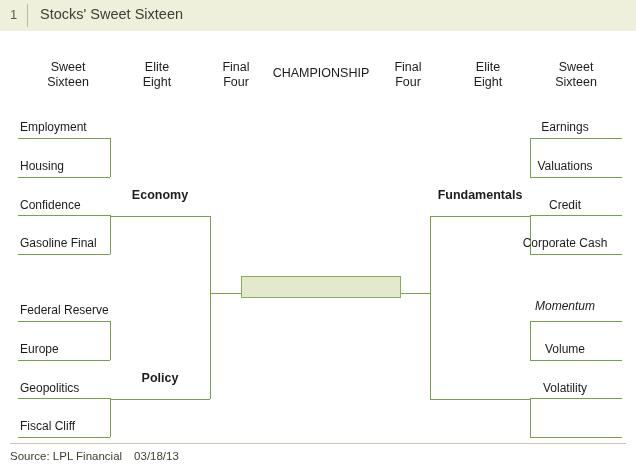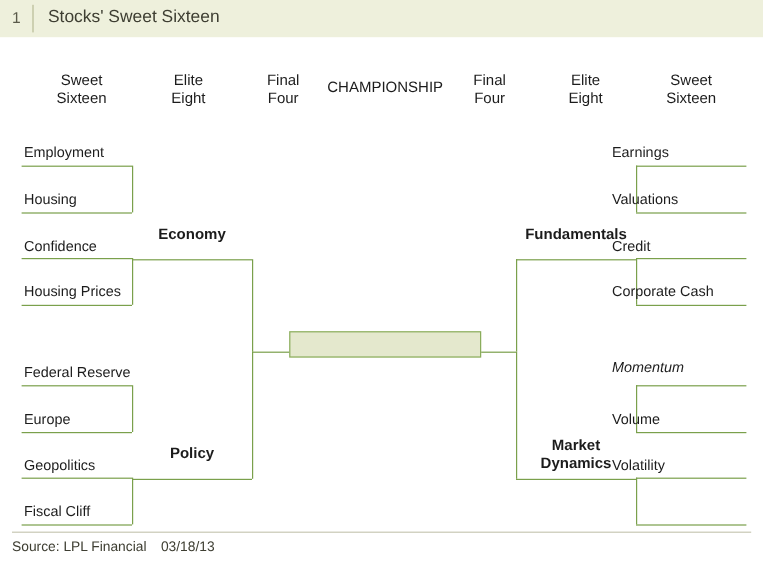--- a/index.html
+++ b/index.html
@@ -62,21 +62,21 @@
   }
 
   
   .leaf {
     position: absolute;
     font-size: 12px;
     color: #1c1c1c;
     white-space: nowrap;
   }
   .leaf.right {
-    text-align: left;
+    text-align: center;
   }
 
   
   .node-label {
     position: absolute;
     font-size: 12.5px;
     font-weight: bold;
     color: #1c1c1c;
     text-align: center;
     line-height: 15px;
@@ -177,21 +177,21 @@
 
   <div class="hline" style="left:110px; top:216px; width:100px;"></div>
   <div class="vline" style="left:210px; top:216px; height:77px;"></div>
   <div class="node-label" style="left:110px; top:188px; width:100px;text-align:center;">
     <div>Economy</div>
   </div>
 
   <div class="leaf" style="left:20px; top:120px;">Employment</div>
   <div class="leaf" style="left:20px; top:159px;">Housing</div>
   <div class="leaf" style="left:20px; top:198px;">Confidence</div>
-  <div class="leaf" style="left:20px; top:236px;">Housing Prices</div>
+  <div class="leaf" style="left:20px; top:236px;">Gasoline Final</div>
 
   <div class="hline" style="left:18px; top:321px; width:92px;"></div>
   <div class="hline" style="left:18px; top:360px; width:92px;"></div>
   <div class="hline" style="left:18px; top:398px; width:92px;"></div>
   <div class="hline" style="left:18px; top:437px; width:92px;"></div>
   <div class="vline" style="left:110px; top:321px; height:39px;"></div>
   <div class="vline" style="left:110px; top:398px; height:39px;"></div>
   <div class="hline" style="left:110px; top:399px; width:100px;"></div>
   <div class="vline" style="left:210px; top:293px; height:106px;"></div>
   <div class="node-label" style="left:110px; top:371px; width:100px;">
@@ -223,24 +223,20 @@
   <div class="leaf right" style="left:510px; top:236px; width:110px;">Corporate Cash</div>
 
   <div class="hline" style="left:530px; top:321px; width:92px;"></div>
   <div class="hline" style="left:530px; top:360px; width:92px;"></div>
   <div class="hline" style="left:530px; top:398px; width:92px;"></div>
   <div class="hline" style="left:530px; top:437px; width:92px;"></div>
   <div class="vline" style="left:530px; top:321px; height:39px;"></div>
   <div class="vline" style="left:530px; top:398px; height:39px;"></div>
   <div class="hline" style="left:430px; top:399px; width:100px;"></div>
   <div class="vline" style="left:430px; top:293px; height:106px;"></div>
-  <div class="node-label" style="left:430px; top:364px; width:100px;">
-    <div>Market</div>
-    <div>Dynamics</div>
-  </div>
 
   <div class="leaf right" style="left:510px; top:299px; width:110px;font-style:italic;">Momentum</div>
   <div class="leaf right" style="left:510px; top:381px; width:110px;">Volatility</div>
   <div class="leaf right" style="left:510px; top:342px; width:110px;">Volume</div>
 
   <div class="hline" style="left:398px; top:293px; width:32px;"></div>
 
   <div id="champ-box"></div>
 
   <div id="footer-rule"></div>

